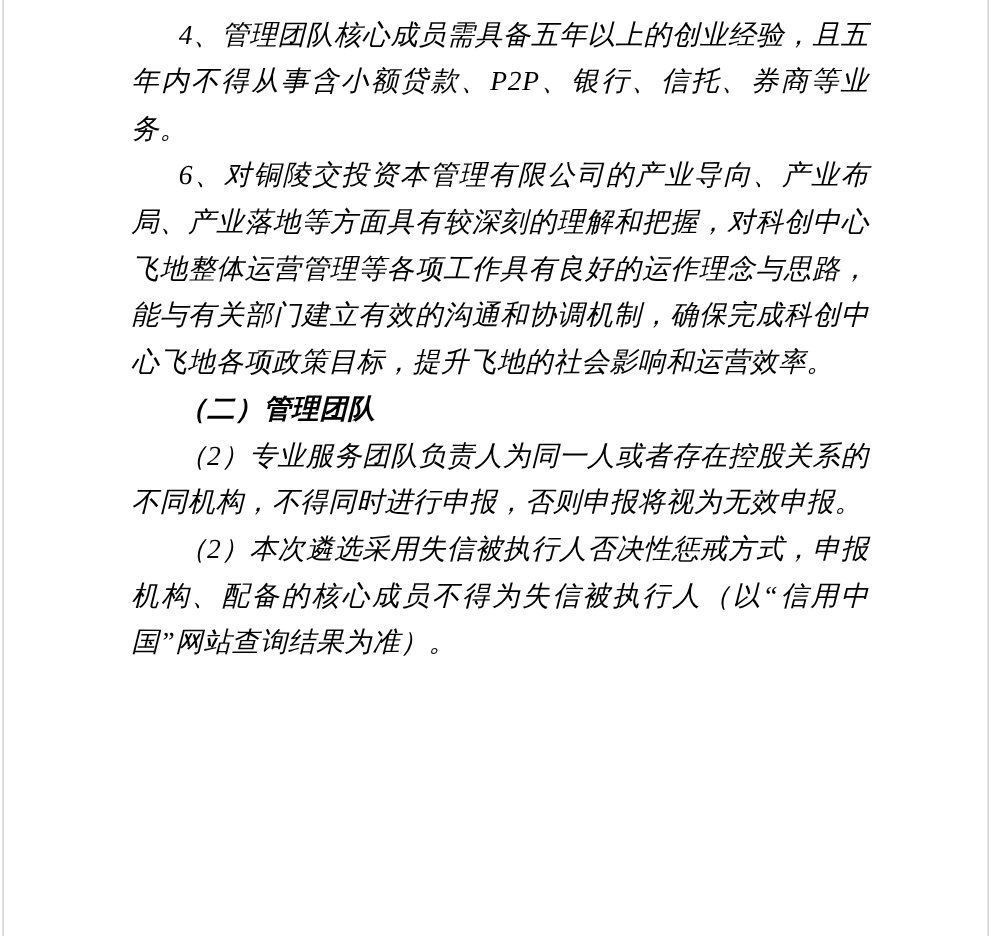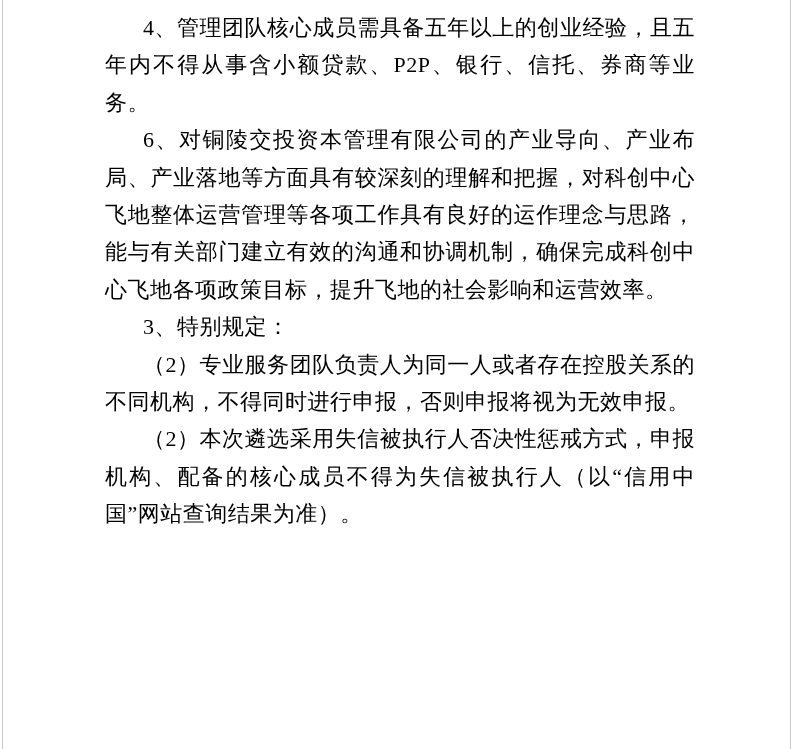--- a/index.html
+++ b/index.html
@@ -8,20 +8,21 @@
     background: #ffffff;
     font-family: "Liberation Serif", "DejaVu Serif", serif;
   }
   .page {
     position: relative;
     width: 794px;
     height: 749px;
     background: #ffffff;
     overflow: hidden;
     box-sizing: border-box;
+    font-style: italic;
   }
   .page-edge {
     position: absolute;
     top: 0;
     bottom: 0;
     width: 1px;
     background: #c9c9c9;
   }
   .page-edge.left { left: 2px; }
   .page-edge.right { right: 3px; }
@@ -48,17 +49,17 @@
 </head>
 <body>
 
 <div class="page">
   <div class="page-edge left"></div>
   <div class="page-edge right"></div>
 
   <div class="doc-body">
     <p>4、管理团队核心成员需具备五年以上的创业经验，且五年内不得从事含小额贷款、P2P、银行、信托、券商等业务。</p>
     <p>6、对铜陵交投资本管理有限公司的产业导向、产业布局、产业落地等方面具有较深刻的理解和把握，对科创中心飞地整体运营管理等各项工作具有良好的运作理念与思路，能与有关部门建立有效的沟通和协调机制，确保完成科创中心飞地各项政策目标，提升飞地的社会影响和运营效率。</p>
-    <p>3、特别规定：</p>
+    <p class="heading">（二）管理团队</p>
     <p>（2）专业服务团队负责人为同一人或者存在控股关系的不同机构，不得同时进行申报，否则申报将视为无效申报。</p>
     <p>（2）本次遴选采用失信被执行人否决性惩戒方式，申报机构、配备的核心成员不得为失信被执行人（以“信用中国”网站查询结果为准）。</p>
   </div>
 </div>
 
 </body></html>

